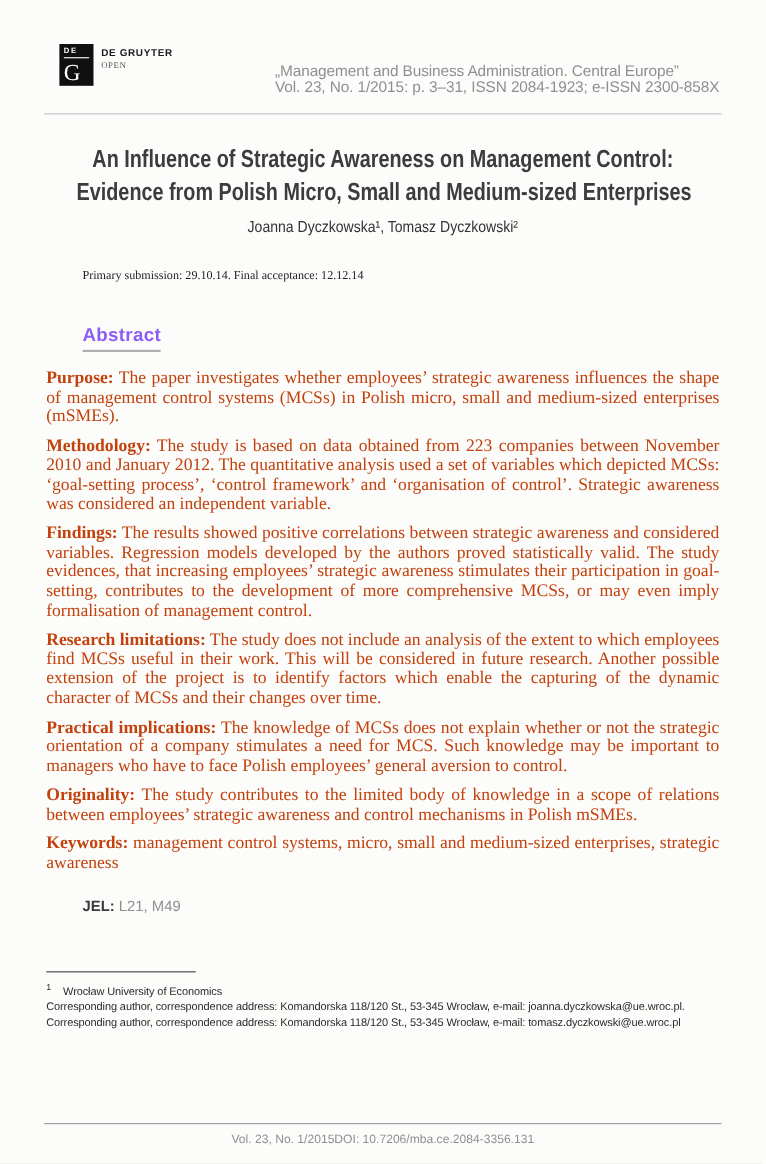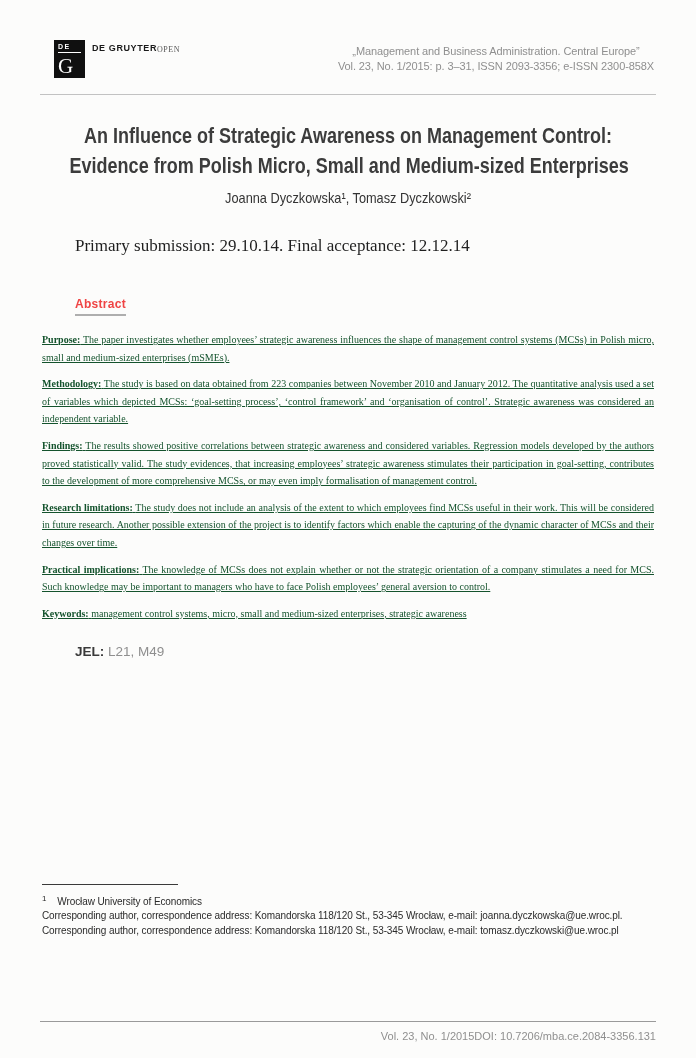--- a/index.html
+++ b/index.html
@@ -9,70 +9,70 @@
     background: #fcfcfb; overflow: hidden; color: #222;
     font-family: "Liberation Sans", "DejaVu Sans", sans-serif;
   }
 
   
   .header { display: flex; justify-content: space-between; align-items: flex-start; padding: 40px 42px 0 54px; }
   .logo { display: flex; gap: 7px; align-items: flex-start; }
   .logo-box { width: 31px; height: 38px; background: #101010; color: #fff; display: flex; flex-direction: column; padding: 3px 4px 2px; }
   .logo-de { font-size: 7px; font-weight: bold; letter-spacing: 1.5px; border-bottom: 1px solid #fff; padding-bottom: 2px; }
   .logo-g { font-family: "Liberation Serif", serif; font-size: 21px; line-height: 26px; }
-  .brand-lines { display: flex; flex-direction: row; margin-top: 3px; }
+  .brand-lines { display: flex; flex-direction: column; margin-top: 3px; }
   .brand { font-size: 9px; font-weight: bold; letter-spacing: .6px; color: #1a1a1a; }
   .brand-sub { font-size: 8px; letter-spacing: .5px; color: #555; margin-top: 2px; font-family: Liberation Serif, serif; }
-  .journal-info { text-align: center; color: #8f8f8f; font-size: 11px; line-height: 15px; margin-top: 4px; letter-spacing: -0.1px; }
+  .journal-info { text-align: left; color: #8f8f8f; font-size: 14px; line-height: 15px; margin-top: 17px; letter-spacing: -0.1px; }
   .header-rule { border: none; border-top: 1px solid #c2c2c2; margin: 16px 40px 0; }
 
   
   .title { margin-top: 26px; text-align: center; color: #3c3c3c; font-weight: bold; font-size: 22.5px; line-height: 30px; transform: scaleX(0.8); }
   .title .line { white-space: nowrap; }
   .authors { margin-top: 9px; text-align: center; font-size: 14.5px; color: #333; transform: scaleX(0.88); }
-  .submission { margin: 30px 42px 0; padding-left: 33px; font-family: "Liberation Serif", "DejaVu Serif", serif; font-size: 17px; color: #1f1f1f; }
+  .submission { margin: 30px 42px 0; padding-left: 33px; font-family: "Liberation Serif", "DejaVu Serif", serif; font-size: 11px; color: #1f1f1f; }
 
   
   .abstract-heading-wrap { margin: 38px 42px 0; padding-left: 33px; }
-  .abstract-heading { display: inline-block; font-size: 12px; font-weight: bold; color: #ef4444; letter-spacing: .3px; border-bottom: 2px solid #aeaeae; padding-bottom: 3px; }
-  .body-text { margin: 15px 42px 0; font-family: "Liberation Serif", "DejaVu Serif", serif; font-size: 10px; line-height: 17.6px; color: #14532d; text-align: justify; text-decoration: underline; }
+  .abstract-heading { display: inline-block; font-size: 17px; font-weight: bold; color: #8b5cf6; letter-spacing: .3px; border-bottom: 2px solid #aeaeae; padding-bottom: 3px; }
+  .body-text { margin: 15px 42px 0; font-family: "Liberation Serif", "DejaVu Serif", serif; font-size: 16px; line-height: 17.6px; color: #c2410c; text-align: justify; }
   .para { margin: 0 0 9px 0; }
   .para .lbl { font-weight: bold; }
   .jel { margin: 22px 42px 0; padding-left: 33px; font-size: 13.5px; }
   .jel-label { font-weight: bold; color: #3a3a3a; }
   .jel-codes { color: #8f8f8f; }
 
   
   .footnotes { position: absolute; left: 42px; right: 42px; bottom: 120px; font-size: 10px; line-height: 14.3px; color: #2a2a2a; letter-spacing: -0.1px; }
   .footnote-rule { width: 136px; border-top: 1px solid #3a3a3a; margin-bottom: 7px; }
   .fn { white-space: nowrap; }
   .fn sup { font-size: 8px; margin-right: 11px; }
 
   
-  .footer { position: absolute; left: 40px; right: 40px; bottom: 16px; border-top: 1px solid #9a9a9a; padding-top: 8px; display: flex; justify-content: flex-end; font-size: 11px; color: #8f8f8f; }
+  .footer { position: absolute; left: 40px; right: 40px; bottom: 16px; border-top: 1px solid #9a9a9a; padding-top: 8px; display: flex; justify-content: center; font-size: 11px; color: #8f8f8f; }
 </style>
 </head>
 <body>
 
 <div class="page">
 
   <div class="header">
     <div class="logo">
       <div class="logo-box">
         <span class="logo-de">DE</span>
         <span class="logo-g">G</span>
       </div>
       <div class="brand-lines">
         <span class="brand">DE GRUYTER</span>
         <span class="brand-sub">OPEN</span>
       </div>
     </div>
     <div class="journal-info">
       <div>„Management and Business Administration. Central Europe”</div>
-      <div>Vol. 23, No. 1/2015: p. 3–31, ISSN 2093-3356; e-ISSN 2300-858X</div>
+      <div>Vol. 23, No. 1/2015: p. 3–31, ISSN 2084-1923; e-ISSN 2300-858X</div>
     </div>
   </div>
   <hr class="header-rule">
 
   <div class="title">
     <div class="line">An Influence of Strategic Awareness on Management Control:</div>
     <div class="line">Evidence from Polish Micro, Small and Medium-sized Enterprises</div>
   </div>
 
   <div class="authors">Joanna Dyczkowska¹, Tomasz Dyczkowski²</div>
@@ -82,20 +82,21 @@
   <div class="abstract-heading-wrap">
     <span class="abstract-heading">Abstract</span>
   </div>
 
   <div class="body-text">
     <p class="para"><span class="lbl">Purpose:</span> <span>The paper investigates whether employees’ strategic awareness influences the shape of management control systems (MCSs) in Polish micro, small and medium-sized enterprises (mSMEs).</span></p>
     <p class="para"><span class="lbl">Methodology:</span> <span>The study is based on data obtained from 223 companies between November 2010 and January 2012. The quantitative analysis used a set of variables which depicted MCSs: ‘goal-setting process’, ‘control framework’ and ‘organisation of control’. Strategic awareness was considered an independent variable.</span></p>
     <p class="para"><span class="lbl">Findings:</span> <span>The results showed positive correlations between strategic awareness and considered variables. Regression models developed by the authors proved statistically valid. The study evidences, that increasing employees’ strategic awareness stimulates their participation in goal-setting, contributes to the development of more comprehensive MCSs, or may even imply formalisation of management control.</span></p>
     <p class="para"><span class="lbl">Research limitations:</span> <span>The study does not include an analysis of the extent to which employees find MCSs useful in their work. This will be considered in future research. Another possible extension of the project is to identify factors which enable the capturing of the dynamic character of MCSs and their changes over time.</span></p>
     <p class="para"><span class="lbl">Practical implications:</span> <span>The knowledge of MCSs does not explain whether or not the strategic orientation of a company stimulates a need for MCS. Such knowledge may be important to managers who have to face Polish employees’ general aversion to control.</span></p>
+    <p class="para"><span class="lbl">Originality:</span> <span>The study contributes to the limited body of knowledge in a scope of relations between employees’ strategic awareness and control mechanisms in Polish mSMEs.</span></p>
     <p class="para"><span class="lbl">Keywords:</span> <span>management control systems, micro, small and medium-sized enterprises, strategic awareness</span></p>
   </div>
 
   <div class="jel">
     <span class="jel-label">JEL:</span>
     <span class="jel-codes">L21, M49</span>
   </div>
 
   <div class="footnotes">
     <div class="footnote-rule"></div>

